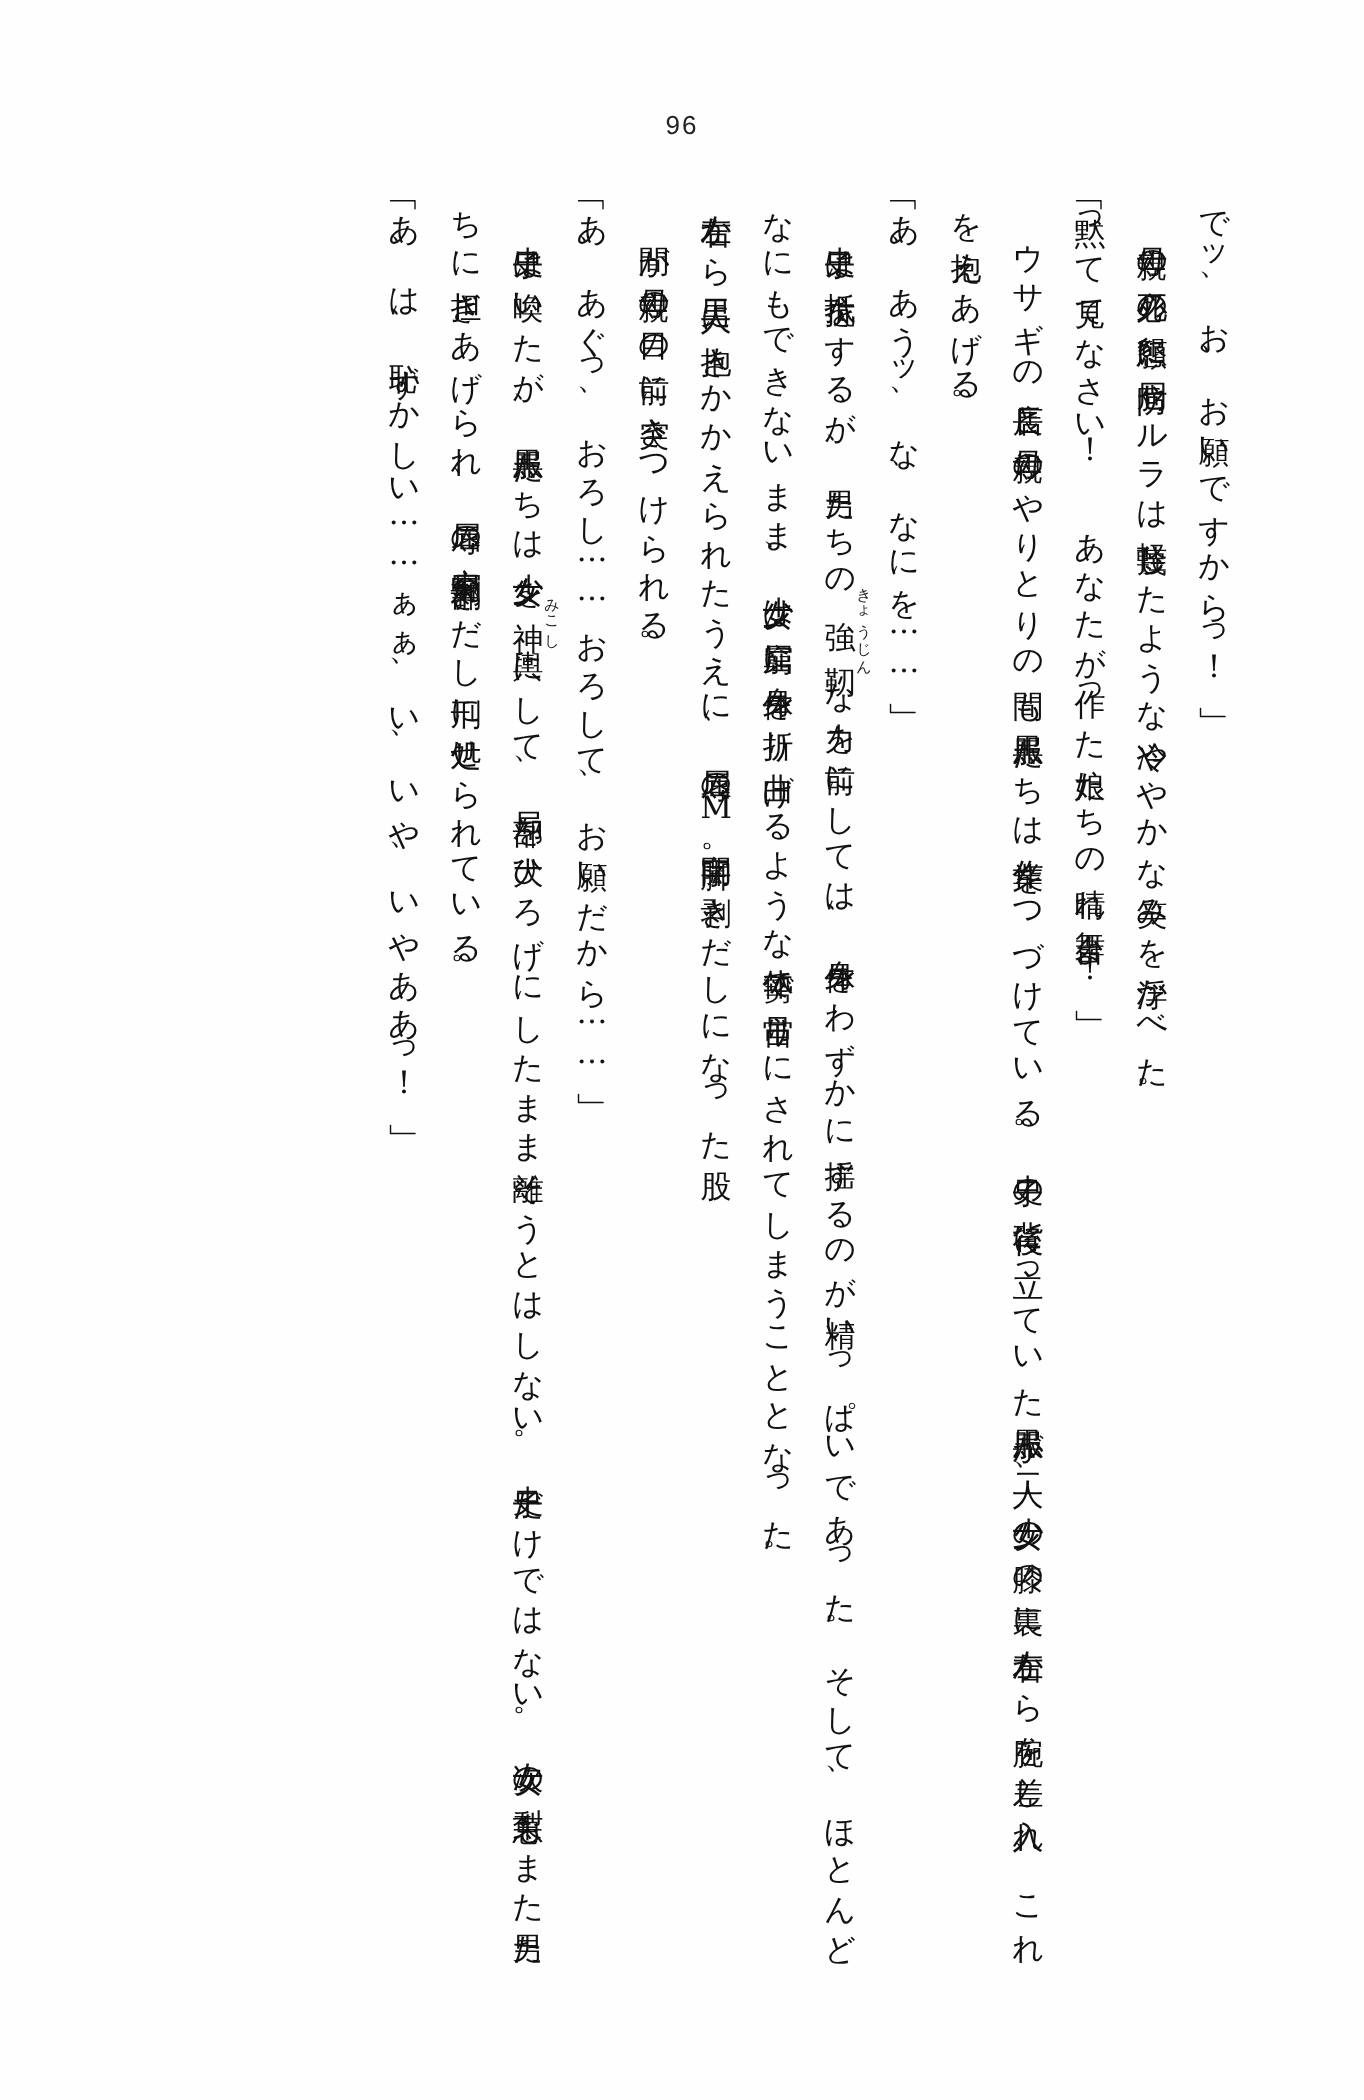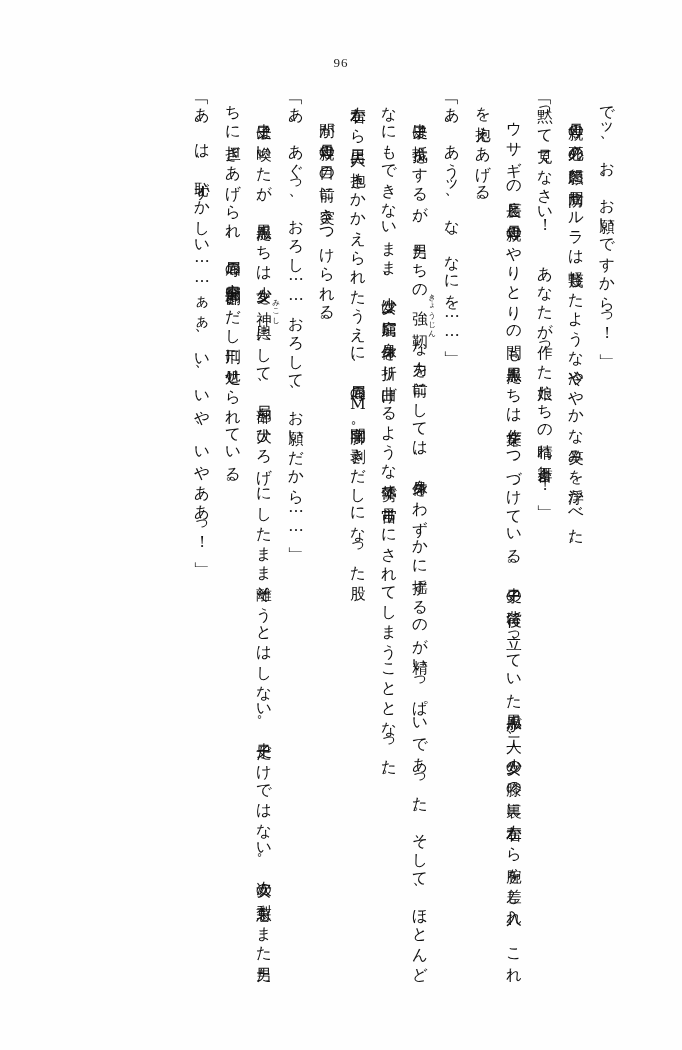--- a/index.html
+++ b/index.html
@@ -24,21 +24,21 @@
   }
   .page-number {
     position: absolute;
     top: 55px;
     left: 0;
     width: 682px;
     text-align: center;
     font-size: 13px;
     letter-spacing: 1px;
     color: #222;
-    font-family: Liberation Serif, serif;
+    font-family: Liberation Sans, sans-serif;
   }
   .text-block {
     position: absolute;
     top: 95px;
     left: 60px;
     width: 562px;
     height: 880px;
     writing-mode: vertical-rl;
     text-orientation: upright;
     font-size: 15.5px;

